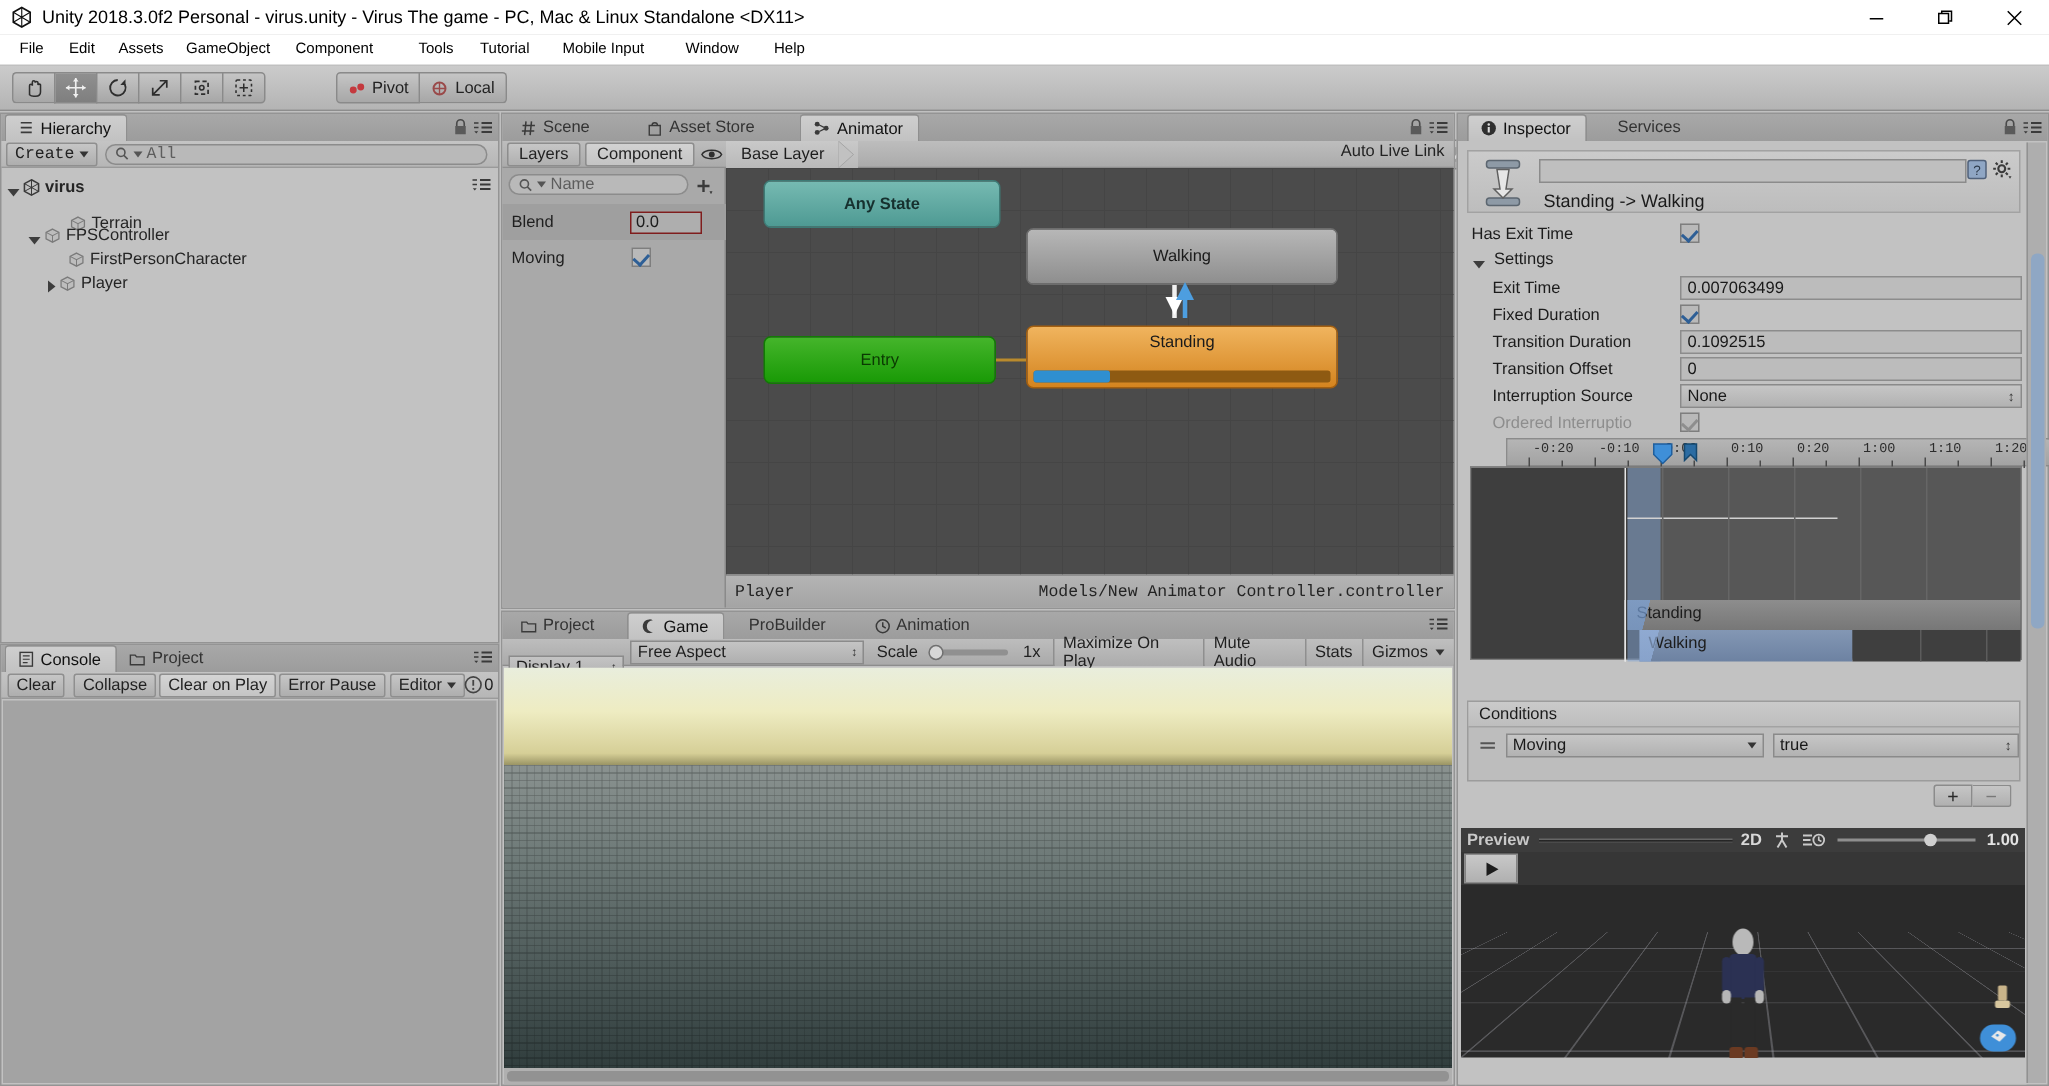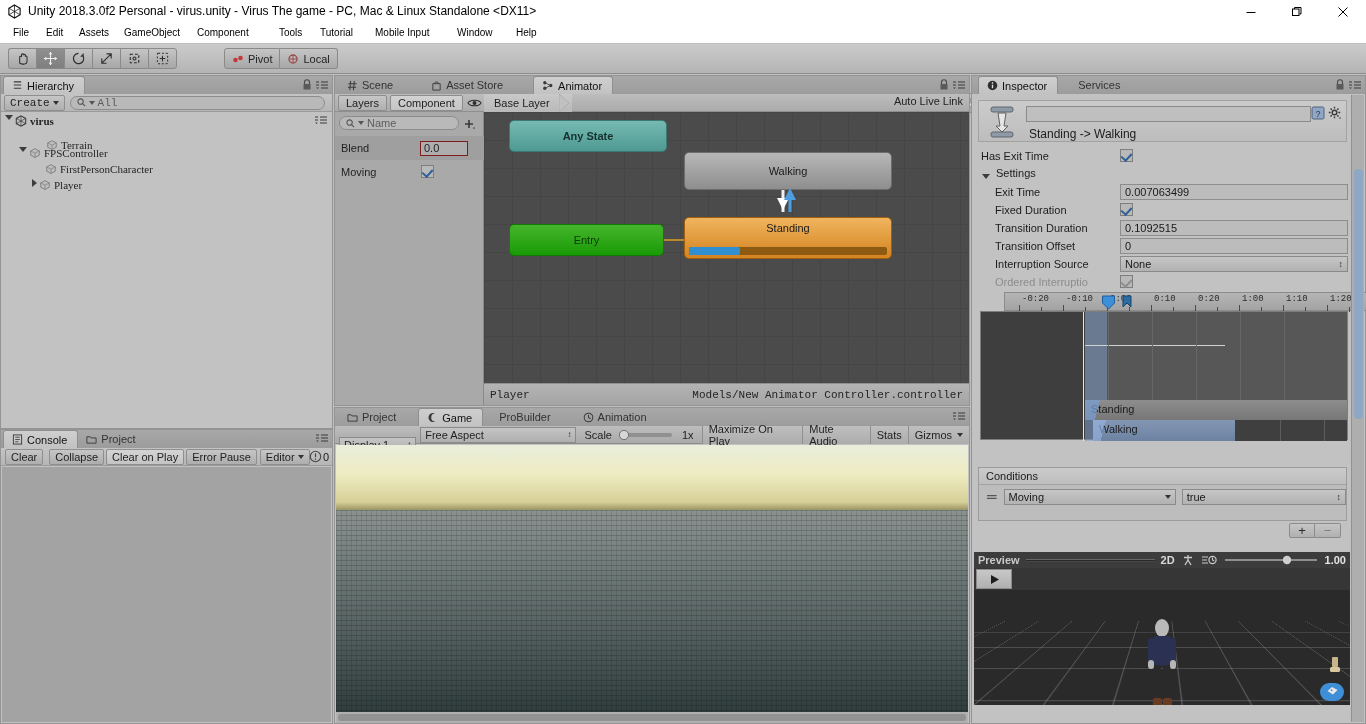--- a/index.html
+++ b/index.html
@@ -55,21 +55,21 @@
   .subbar { position:absolute; left:0; height:18px; width:100%;
     background:linear-gradient(#c4c4c4,#b6b6b6); border-bottom:1px solid #9a9a9a;
     display:flex; align-items:center; }
   .sbbtn { height:16px; padding:0 5px; font-size:11px; color:#222; display:flex; align-items:center;
     background:linear-gradient(#c6c6c6,#aeaeae); border:1px solid #8f8f8f; border-radius:2px; margin-left:3px; gap:3px;}
   .searchfield { height:14px; border:1px solid #8c8c8c; border-radius:7px;
     background:#b9b9b9; display:flex; align-items:center; padding:0 6px; gap:3px; font-size:11px; color:#5d5d5d; }
 
   
   #hierarchy { left:0; top:75px; width:333px; height:354px; }
-  .hrow { position:absolute; left:0; height:16px; width:100%; display:flex; align-items:flex-start; font-size:11px; color:#252525;font-family:Liberation Serif, serif; }
+  .hrow { position:absolute; left:0; height:16px; width:100%; display:flex; align-items:flex-end; font-size:11px; color:#252525; }
   .hrow.root { font-weight:bold; }
   .tri { width:0;height:0; margin-right:2px; }
   .tri.down { border-left:4px solid transparent;border-right:4px solid transparent;border-top:5px solid #3d3d3d; }
   .tri.right { border-top:4px solid transparent;border-bottom:4px solid transparent;border-left:5px solid #3d3d3d; }
   .cube { width:12px;height:12px; margin-right:3px; flex:0 0 auto; }
 
   
   #console { left:0; top:429px; width:333px; height:295px; }
 
   

